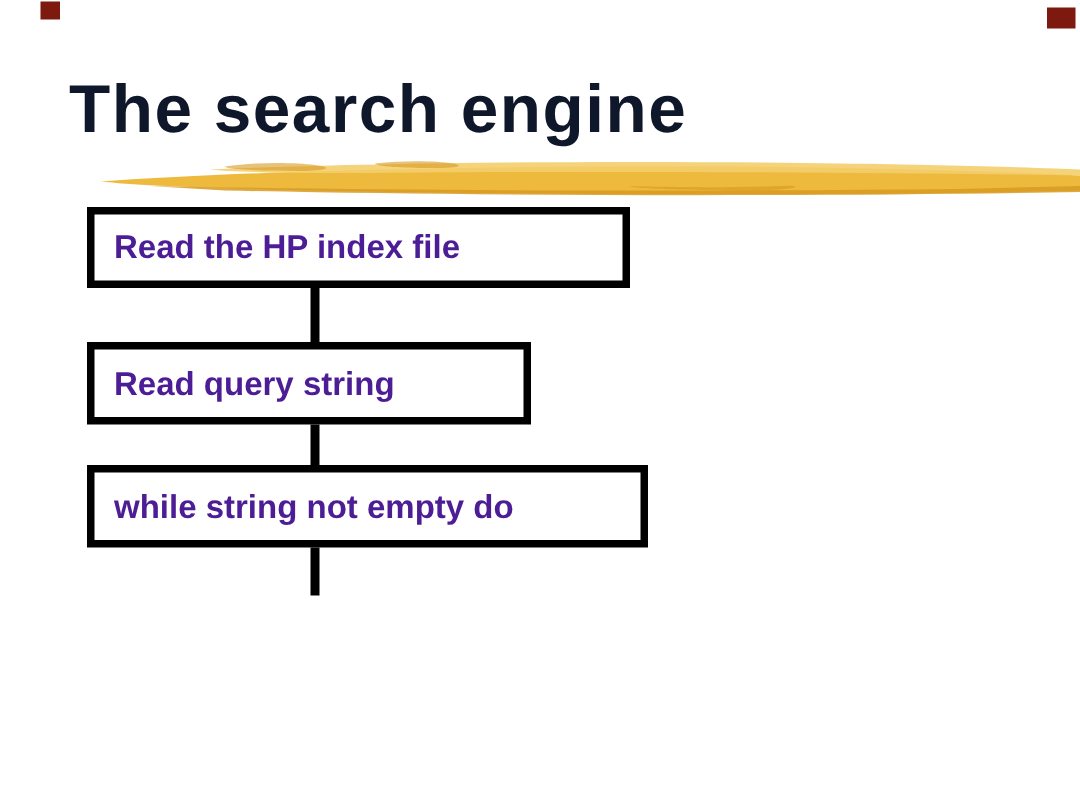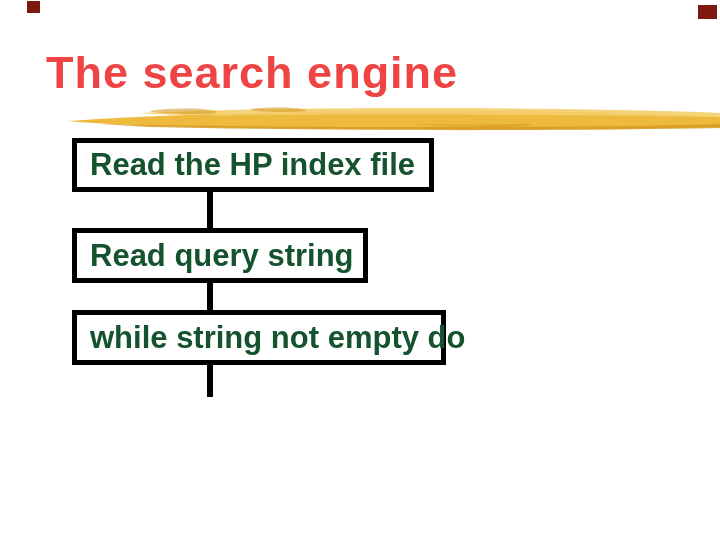--- a/index.html
+++ b/index.html
@@ -21,21 +21,21 @@
     background: #7d190f;
   }
   .corner-mark.left  { left: 27px;  top: 1px; width: 13px; height: 12px; }
   .corner-mark.right { left: 698px; top: 5px; width: 19px; height: 14px; }
   .slide-title {
     position: absolute;
     left: 46px;
     top: 50px;
     font-size: 45px;
     font-weight: bold;
-    color: #ef4444;
+    color: #0f172a;
     letter-spacing: 1px;
     line-height: 46px;
     white-space: nowrap;
   }
   .brush-underline {
     position: absolute;
     left: 0; top: 100px;
     width: 720px; height: 40px;
   }
   .connector {
@@ -43,29 +43,29 @@
     left: 207px;
     width: 6px;
     background: #000000;
     z-index: 1;
   }
   .connector.c1 { top: 190px; height: 42px; }
   .connector.c2 { top: 281px; height: 34px; }
   .connector.c3 { top: 363px; height: 34px; }
   .flow-box {
     position: absolute;
-    left: 72px;
+    left: 58px;
     background: #ffffff;
     border: 5px solid #000000;
     display: flex;
     align-items: center;
     padding-left: 13px;
-    font-size: 31px;
+    font-size: 22px;
     font-weight: bold;
-    color: #14532d;
+    color: #4c1d95;
     white-space: nowrap;
     z-index: 2;
   }
   .flow-box.step1 { top: 138px; width: 362px; height: 54px; }
   .flow-box.step2 { top: 228px; width: 296px; height: 55px; }
   .flow-box.step3 { top: 310px; width: 374px; height: 55px; }
 </style>
 </head>
 <body>
 

